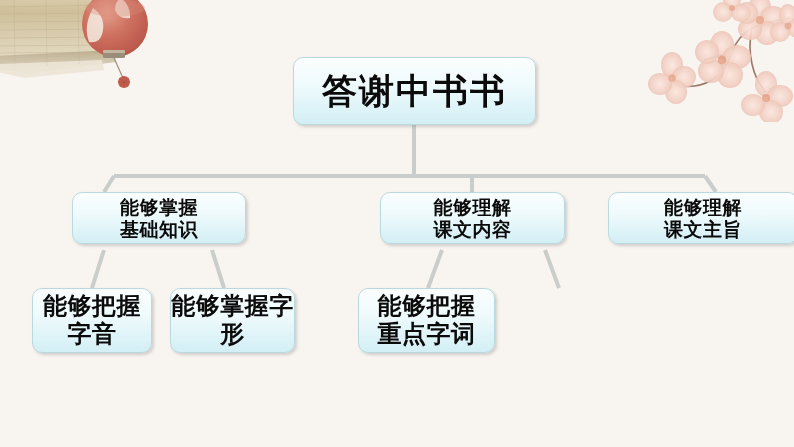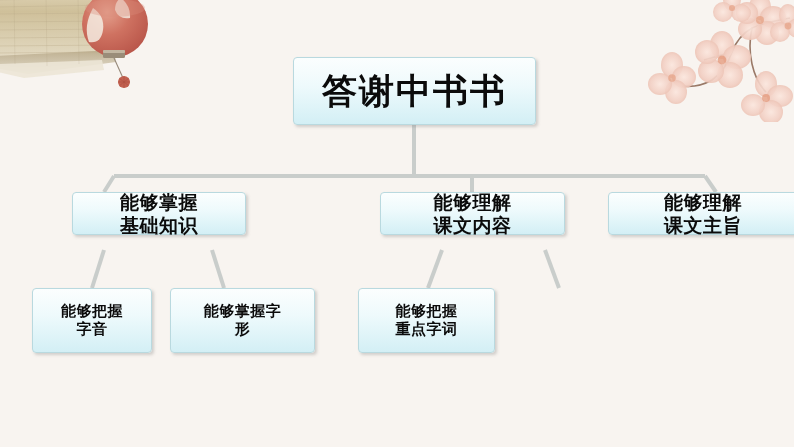--- a/index.html
+++ b/index.html
@@ -52,21 +52,21 @@
     width: 794px;
     height: 447px;
   }
 
   
   .node {
     position: absolute;
     box-sizing: border-box;
     background: linear-gradient(180deg, #fbfefe 0%, #eefafc 42%, #d3eff5 100%);
     border: 1px solid #b9d9df;
-    border-radius: 4px;
+    border-radius: 10px;
     box-shadow: 2px 2px 3px rgba(120, 120, 120, 0.30);
     display: flex;
     align-items: center;
     justify-content: center;
     text-align: center;
     color: #0b0b0b;
     font-weight: bold;
     line-height: 1.16;
     letter-spacing: 0.5px;
     white-space: pre-line;
@@ -76,33 +76,33 @@
     left: 293px;
     top: 57px;
     width: 243px;
     height: 68px;
     font-size: 35px;
     letter-spacing: 2px;
     line-height: 1;
   }
 
   .node-l2 {
-    height: 43px;
+    height: 52px;
     font-size: 19px;
   }
   #node-basic   { left: 72px;  top: 192px; width: 174px; }
   #node-content { left: 380px; top: 192px; width: 185px; }
   #node-theme   { left: 608px; top: 192px; width: 190px; }
 
   .node-l3 {
     height: 65px;
-    font-size: 15px;
+    font-size: 24px;
   }
   #node-pronunciation { left: 32px;  top: 288px; width: 120px; }
-  #node-glyph         { left: 170px; top: 288px; width: 145px; }
+  #node-glyph         { left: 170px; top: 288px; width: 125px; }
   #node-keywords      { left: 358px; top: 288px; width: 137px; }
   #node-translate     { left: 512px; top: 288px; width: 140px; }
 </style>
 </head>
 <body>
 
 <div id="slide">
 
   <svg class="deco" id="bamboo-blind-art" viewBox="0 0 135 108">
     <defs>

